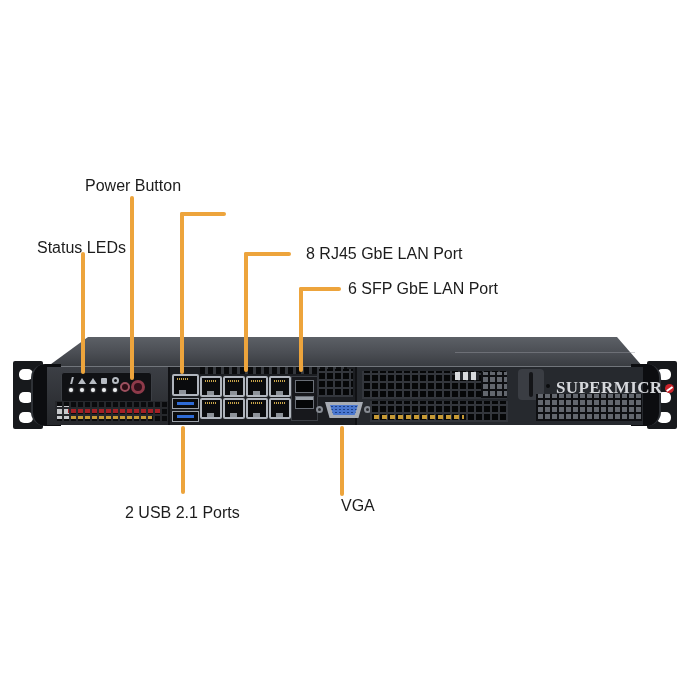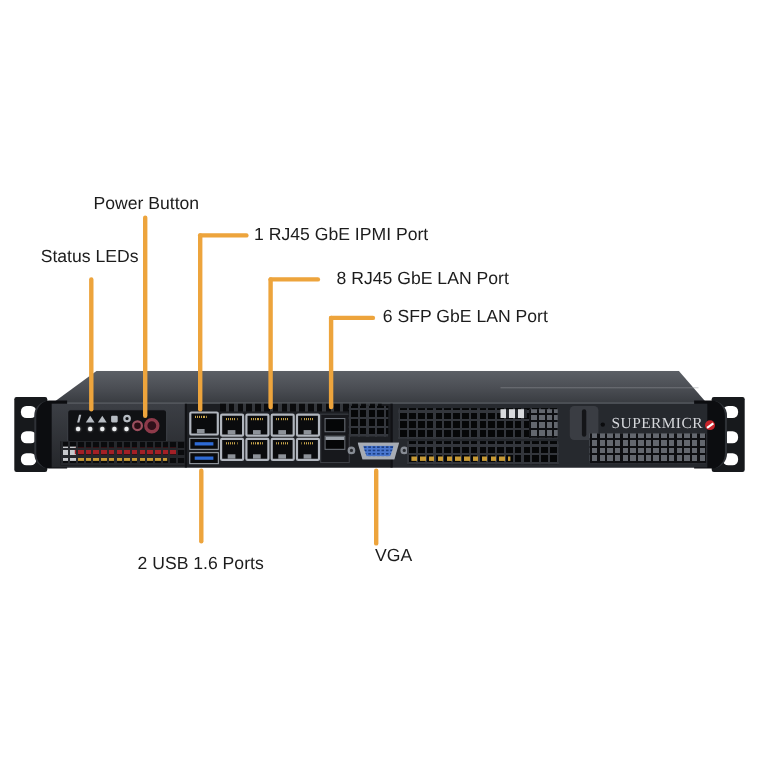--- a/index.html
+++ b/index.html
@@ -78,37 +78,36 @@
   .vents-dark{background-color:#060708;
     background-image:repeating-linear-gradient(90deg,#33363c 0 2px,transparent 2px 8px),
                      repeating-linear-gradient(0deg,#33363c 0 2px,transparent 2px 8px);}
   .vents-light{background-color:#63676e;
     background-image:repeating-linear-gradient(90deg,#0e0f12 0 2px,transparent 2px 7px),
                      repeating-linear-gradient(0deg,#0e0f12 0 2px,transparent 2px 7px);}
   .latch{position:absolute;left:518px;top:369px;width:26px;height:31px;background:#3a3d43;border-radius:4px;z-index:7;}
   .latch::after{content:"";position:absolute;left:11px;top:3px;width:4px;height:25px;background:#141518;border-radius:2px;}
   
   .logo{position:absolute;left:556px;top:378px;display:flex;align-items:center;gap:2px;z-index:8;}
-  .logo-text{font-family:"Liberation Serif",serif;font-weight:normal;font-size:14px;letter-spacing:.4px;color:#d6d8dc;}
+  .logo-text{font-family:"Liberation Serif",serif;font-weight:bold;font-size:17px;letter-spacing:.4px;color:#d6d8dc;}
   .logo-dot{width:9px;height:9px;border-radius:50%;background:var(--logo-red,#c8232a);position:relative;}
   .logo-dot::after{content:"";position:absolute;left:1px;top:4px;width:7px;height:1.5px;background:#fff;transform:rotate(-35deg);}
   .screwdot{position:absolute;left:546px;top:384px;width:4px;height:4px;border-radius:50%;background:#0b0c0e;z-index:8;}
   .patch{position:absolute;z-index:8;}
 </style>
 </head>
 <body>
 
 <div class="canvas">
 
   <div class="label" style="left:85px;top:176px">Power Button</div>
-  <div class="label" style="left:37px;top:224px">Status LEDs</div>
-  <div class="label" style="left:231px;top:204px">1 RJ45 GbE IPMI Port</div>
+  <div class="label" style="left:37px;top:238px">Status LEDs</div>
   <div class="label" style="left:306px;top:244px">8 RJ45 GbE LAN Port</div>
   <div class="label" style="left:348px;top:279px">6 SFP GbE LAN Port</div>
-  <div class="label" style="left:125px;top:503px">2 USB 1.6 Ports</div>
+  <div class="label" style="left:125px;top:503px">2 USB 2.1 Ports</div>
   <div class="label" style="left:341px;top:496px">VGA</div>
 
   <div class="vline" style="left:130px;top:196px;height:184px"></div>
   <div class="vline" style="left:81px;top:252px;height:122px"></div>
   <div class="hline" style="left:180px;top:212px;width:46px"></div>
   <div class="vline" style="left:180px;top:212px;height:162px"></div>
   <div class="hline" style="left:244px;top:252px;width:47px"></div>
   <div class="vline" style="left:244px;top:252px;height:120px"></div>
   <div class="hline" style="left:299px;top:287px;width:42px"></div>
   <div class="vline" style="left:299px;top:287px;height:85px"></div>

